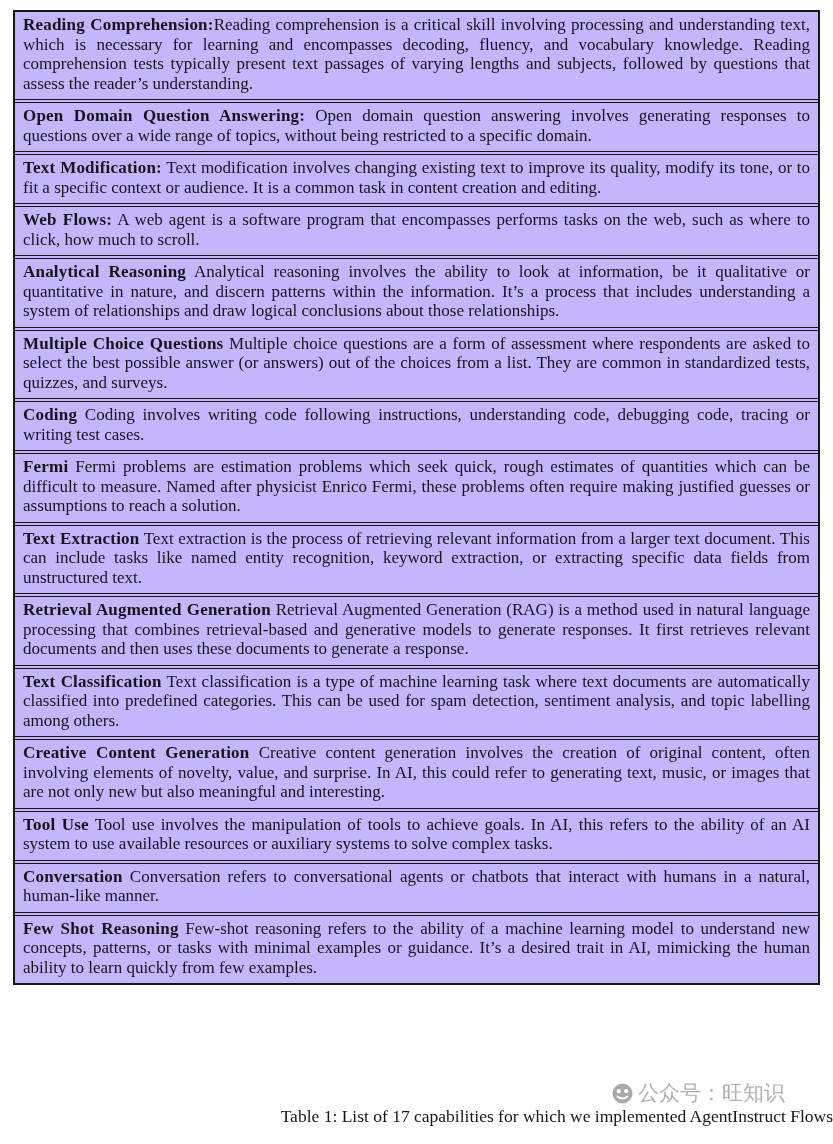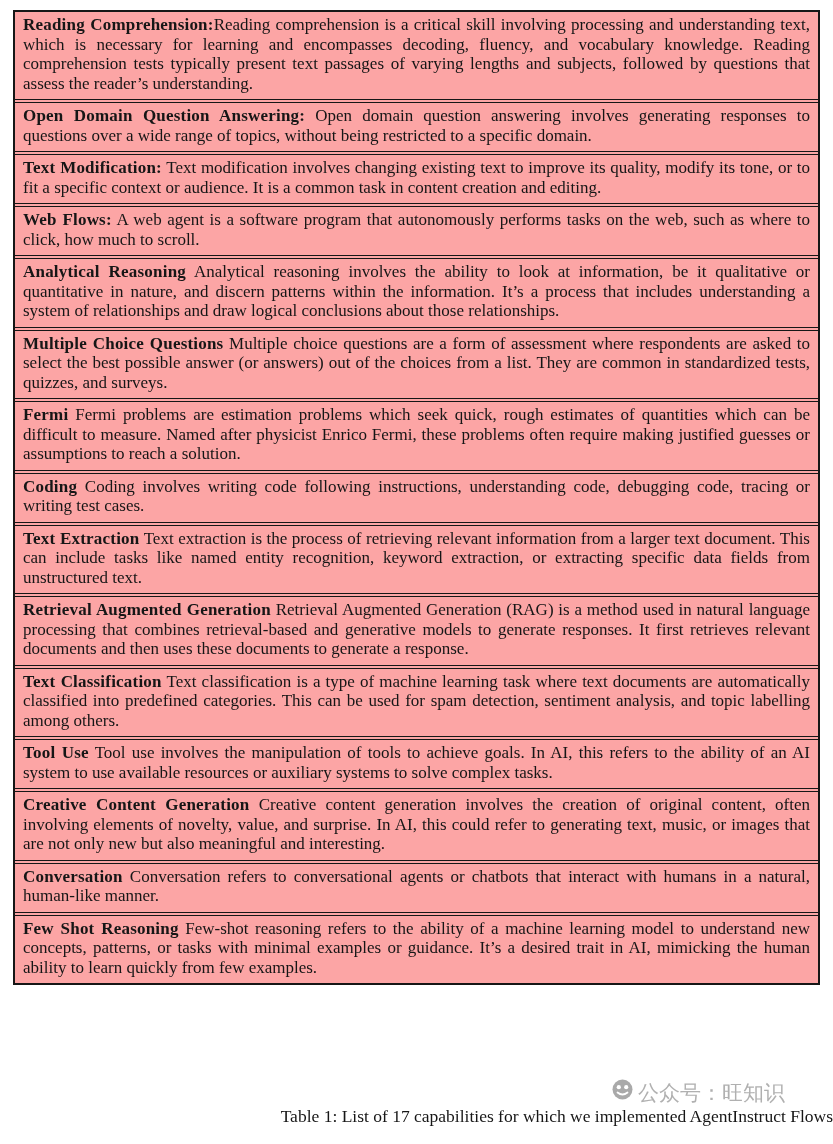--- a/index.html
+++ b/index.html
@@ -16,21 +16,21 @@
     position: absolute;
     left: 0; top: 0;
     width: 833px; height: 1144px;
   }
   .capability-table {
     position: absolute;
     left: 13px;
     top: 10px;
     width: 807px;
     border: 2px solid #161616;
-    background: #fca5a5;
+    background: #c4b5fd;
   }
   .row {
     padding: 3px 8px 6px 8px;
     font-size: 17px;
     line-height: 19.5px;
     text-align: justify;
     text-justify: inter-word;
   }
   .row + .row {
     border-top: 4px double #161616;
@@ -46,21 +46,21 @@
     width: 833px;
     text-align: right;
     font-size: 17.5px;
     color: #161616;
   }
   .watermark {
     position: absolute;
     left: 612px;
     top: 1079px;
     display: flex;
-    align-items: flex-start;
+    align-items: center;
     gap: 5px;
     color: #a3a3a3;
     opacity: 0.85;
     font-size: 21px;
     font-family: "DejaVu Sans", "Liberation Sans", sans-serif;
     white-space: nowrap;
     z-index: 5;
   }
   .wm-icon {
     width: 21px;
@@ -75,41 +75,41 @@
 <div class="page">
 
   <div class="capability-table">
 
     <div class="row"><span class="term">Reading Comprehension:</span><span>Reading comprehension is a critical skill involving processing and understanding text, which is necessary for learning and encompasses decoding, fluency, and vocabulary knowledge. Reading comprehension tests typically present text passages of varying lengths and subjects, followed by questions that assess the reader’s understanding.</span></div>
 
     <div class="row"><span class="term">Open Domain Question Answering:</span><span> Open domain question answering involves generating responses to questions over a wide range of topics, without being restricted to a specific domain.</span></div>
 
     <div class="row"><span class="term">Text Modification:</span><span> Text modification involves changing existing text to improve its quality, modify its tone, or to fit a specific context or audience. It is a common task in content creation and editing.</span></div>
 
-    <div class="row"><span class="term">Web Flows:</span><span> A web agent is a software program that autonomously performs tasks on the web, such as where to click, how much to scroll.</span></div>
+    <div class="row"><span class="term">Web Flows:</span><span> A web agent is a software program that encompasses performs tasks on the web, such as where to click, how much to scroll.</span></div>
 
 
     <div class="row"><span class="term">Analytical Reasoning</span><span> Analytical reasoning involves the ability to look at information, be it qualitative or quantitative in nature, and discern patterns within the information. It’s a process that includes understanding a system of relationships and draw logical conclusions about those relationships.</span></div>
 
     <div class="row"><span class="term">Multiple Choice Questions</span><span> Multiple choice questions are a form of assessment where respondents are asked to select the best possible answer (or answers) out of the choices from a list. They are common in standardized tests, quizzes, and surveys.</span></div>
 
 
+    <div class="row"><span class="term">Coding</span><span> Coding involves writing code following instructions, understanding code, debugging code, tracing or writing test cases.</span></div>
+
     <div class="row"><span class="term">Fermi</span><span> Fermi problems are estimation problems which seek quick, rough estimates of quantities which can be difficult to measure. Named after physicist Enrico Fermi, these problems often require making justified guesses or assumptions to reach a solution.</span></div>
-
-    <div class="row"><span class="term">Coding</span><span> Coding involves writing code following instructions, understanding code, debugging code, tracing or writing test cases.</span></div>
 
     <div class="row"><span class="term">Text Extraction</span><span> Text extraction is the process of retrieving relevant information from a larger text document. This can include tasks like named entity recognition, keyword extraction, or extracting specific data fields from unstructured text.</span></div>
 
     <div class="row"><span class="term">Retrieval Augmented Generation</span><span> Retrieval Augmented Generation (RAG) is a method used in natural language processing that combines retrieval-based and generative models to generate responses. It first retrieves relevant documents and then uses these documents to generate a response.</span></div>
 
     <div class="row"><span class="term">Text Classification</span><span> Text classification is a type of machine learning task where text documents are automatically classified into predefined categories. This can be used for spam detection, sentiment analysis, and topic labelling among others.</span></div>
 
+    <div class="row"><span class="term">Creative Content Generation</span><span> Creative content generation involves the creation of original content, often involving elements of novelty, value, and surprise. In AI, this could refer to generating text, music, or images that are not only new but also meaningful and interesting.</span></div>
+
     <div class="row"><span class="term">Tool Use</span><span> Tool use involves the manipulation of tools to achieve goals. In AI, this refers to the ability of an AI system to use available resources or auxiliary systems to solve complex tasks.</span></div>
-
-    <div class="row"><span class="term">Creative Content Generation</span><span> Creative content generation involves the creation of original content, often involving elements of novelty, value, and surprise. In AI, this could refer to generating text, music, or images that are not only new but also meaningful and interesting.</span></div>
 
     <div class="row"><span class="term">Conversation</span><span> Conversation refers to conversational agents or chatbots that interact with humans in a natural, human-like manner.</span></div>
 
     <div class="row"><span class="term">Few Shot Reasoning</span><span> Few-shot reasoning refers to the ability of a machine learning model to understand new concepts, patterns, or tasks with minimal examples or guidance. It’s a desired trait in AI, mimicking the human ability to learn quickly from few examples.</span></div>
 
   </div>
 
   <div class="caption">Table 1: List of 17 capabilities for which we implemented AgentInstruct Flows</div>
 
   <div class="watermark">

